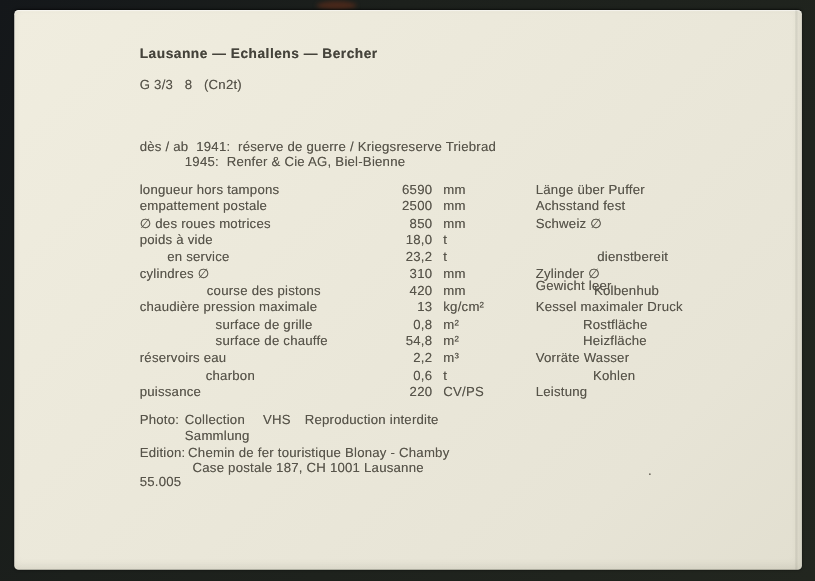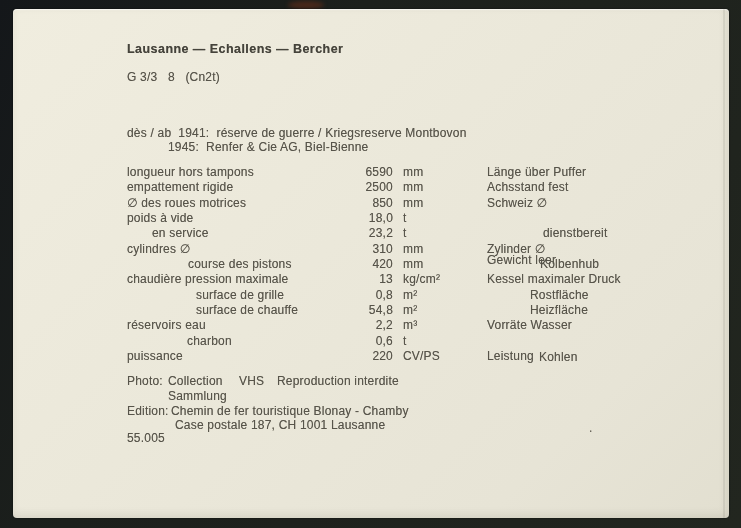--- a/index.html
+++ b/index.html
@@ -117,32 +117,32 @@
 <body>
 
 <div class="scan-bg">
   <div class="smudge"></div>
 
   <div class="card">
     <div class="crease"></div>
 
     <div class="line title">Lausanne — Echallens — Bercher</div>
     <div class="line designation">G 3/3   8   (Cn2t)</div>
-    <div class="line hist1">dès / ab  1941:  réserve de guerre / Kriegsreserve Montbovon</div>
+    <div class="line hist1">dès / ab  1941:  réserve de guerre / Kriegsreserve Triebrad</div>
     <div class="line hist2">1945:  Renfer &amp; Cie AG, Biel-Bienne</div>
 
     <div class="spec-table">
         <div class="spec-row">
           <span style="left: 0px;">longueur hors tampons</span>
           <span class="spec-value">6590</span>
           <span class="spec-unit">mm</span>
           <span style="left: 360px;">Länge über Puffer</span>
         </div>
         <div class="spec-row">
-          <span style="left: 0px;">empattement rigide</span>
+          <span style="left: 0px;">empattement postale</span>
           <span class="spec-value">2500</span>
           <span class="spec-unit">mm</span>
           <span style="left: 360px;">Achsstand fest</span>
         </div>
         <div class="spec-row">
           <span style="left: 0px;">∅ des roues motrices</span>
           <span class="spec-value">850</span>
           <span class="spec-unit">mm</span>
           <span style="left: 360px;">Schweiz ∅</span>
         </div>
@@ -191,21 +191,21 @@
         <div class="spec-row">
           <span style="left: 0px;">réservoirs eau</span>
           <span class="spec-value">2,2</span>
           <span class="spec-unit">m³</span>
           <span style="left: 360px;">Vorräte Wasser</span>
         </div>
         <div class="spec-row">
           <span style="left: 60px;">charbon</span>
           <span class="spec-value">0,6</span>
           <span class="spec-unit">t</span>
-          <span style="left: 412px; margin-top: 16px;">Kohlen</span>
+          <span style="left: 412px;">Kohlen</span>
         </div>
         <div class="spec-row">
           <span style="left: 0px;">puissance</span>
           <span class="spec-value">220</span>
           <span class="spec-unit">CV/PS</span>
           <span style="left: 360px;">Leistung</span>
         </div>
       </div>
 
     <div class="credit photo-label">Photo:</div>

